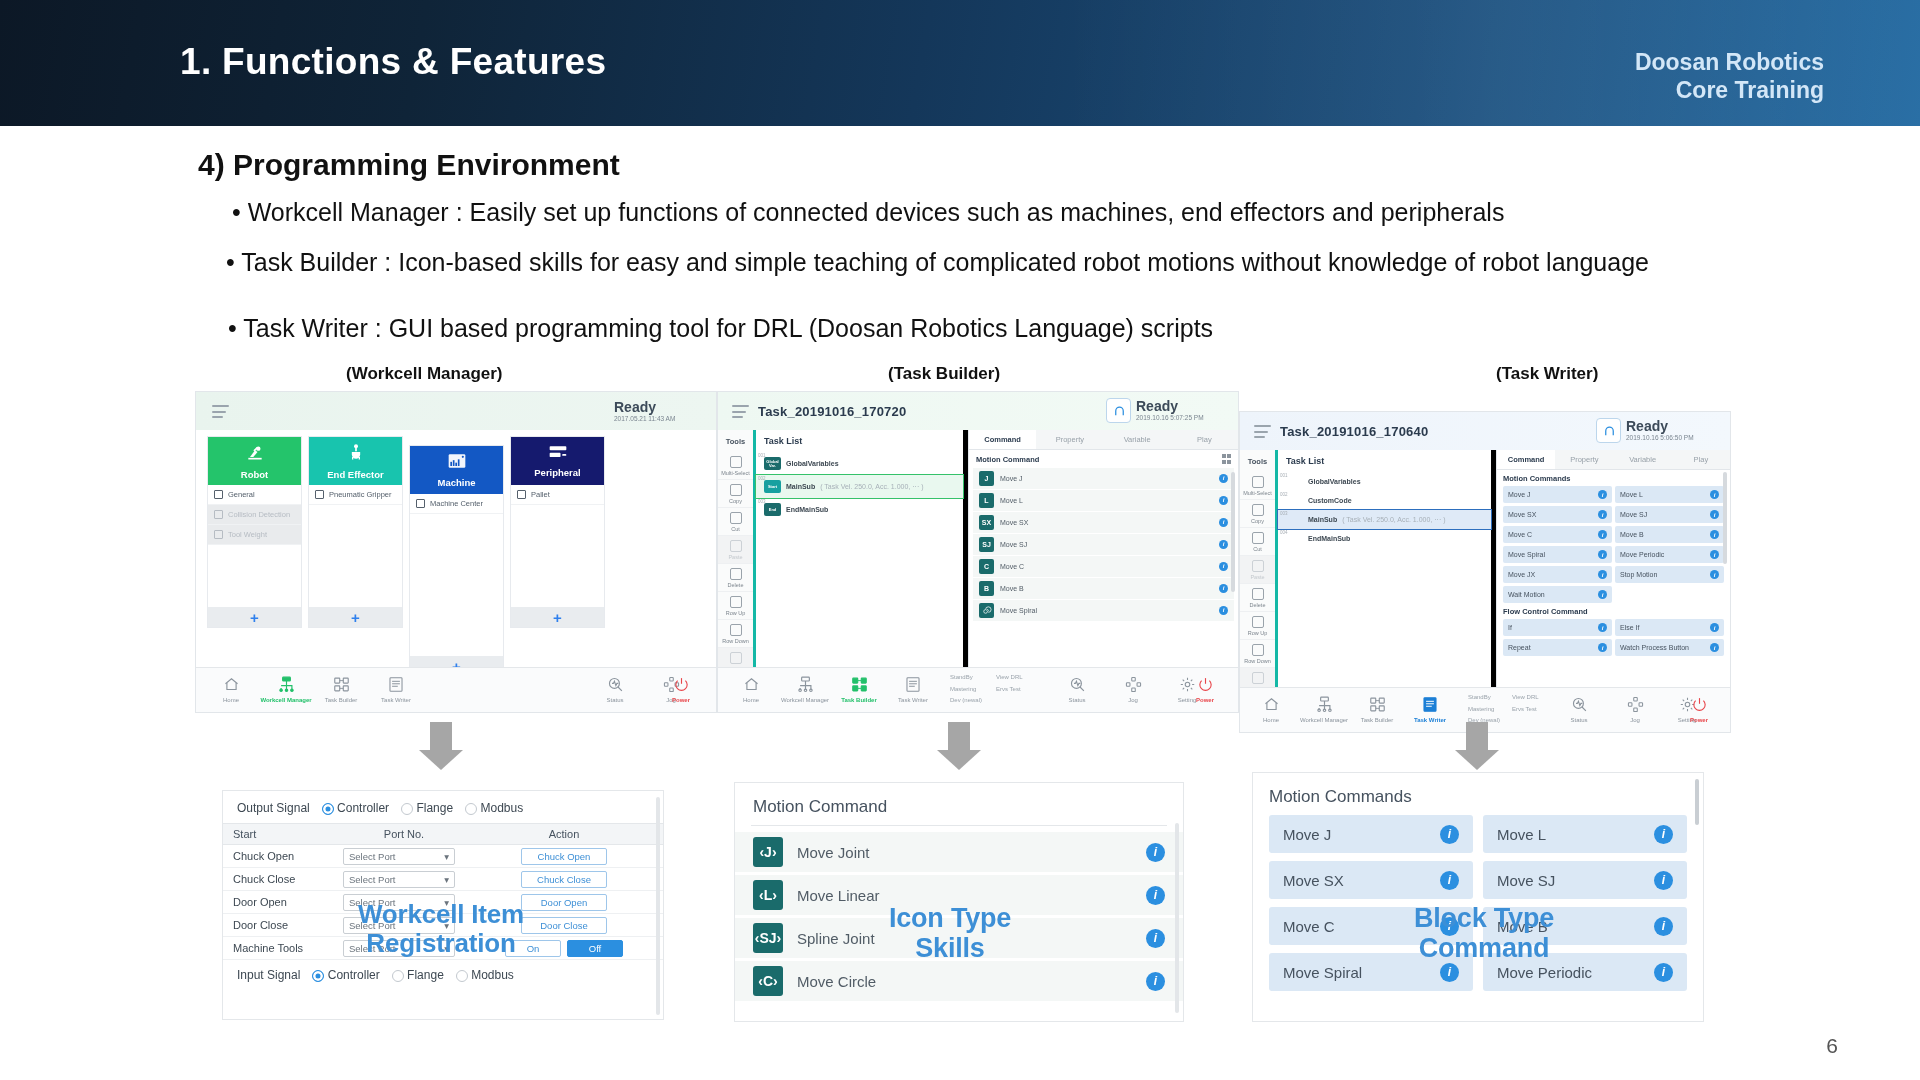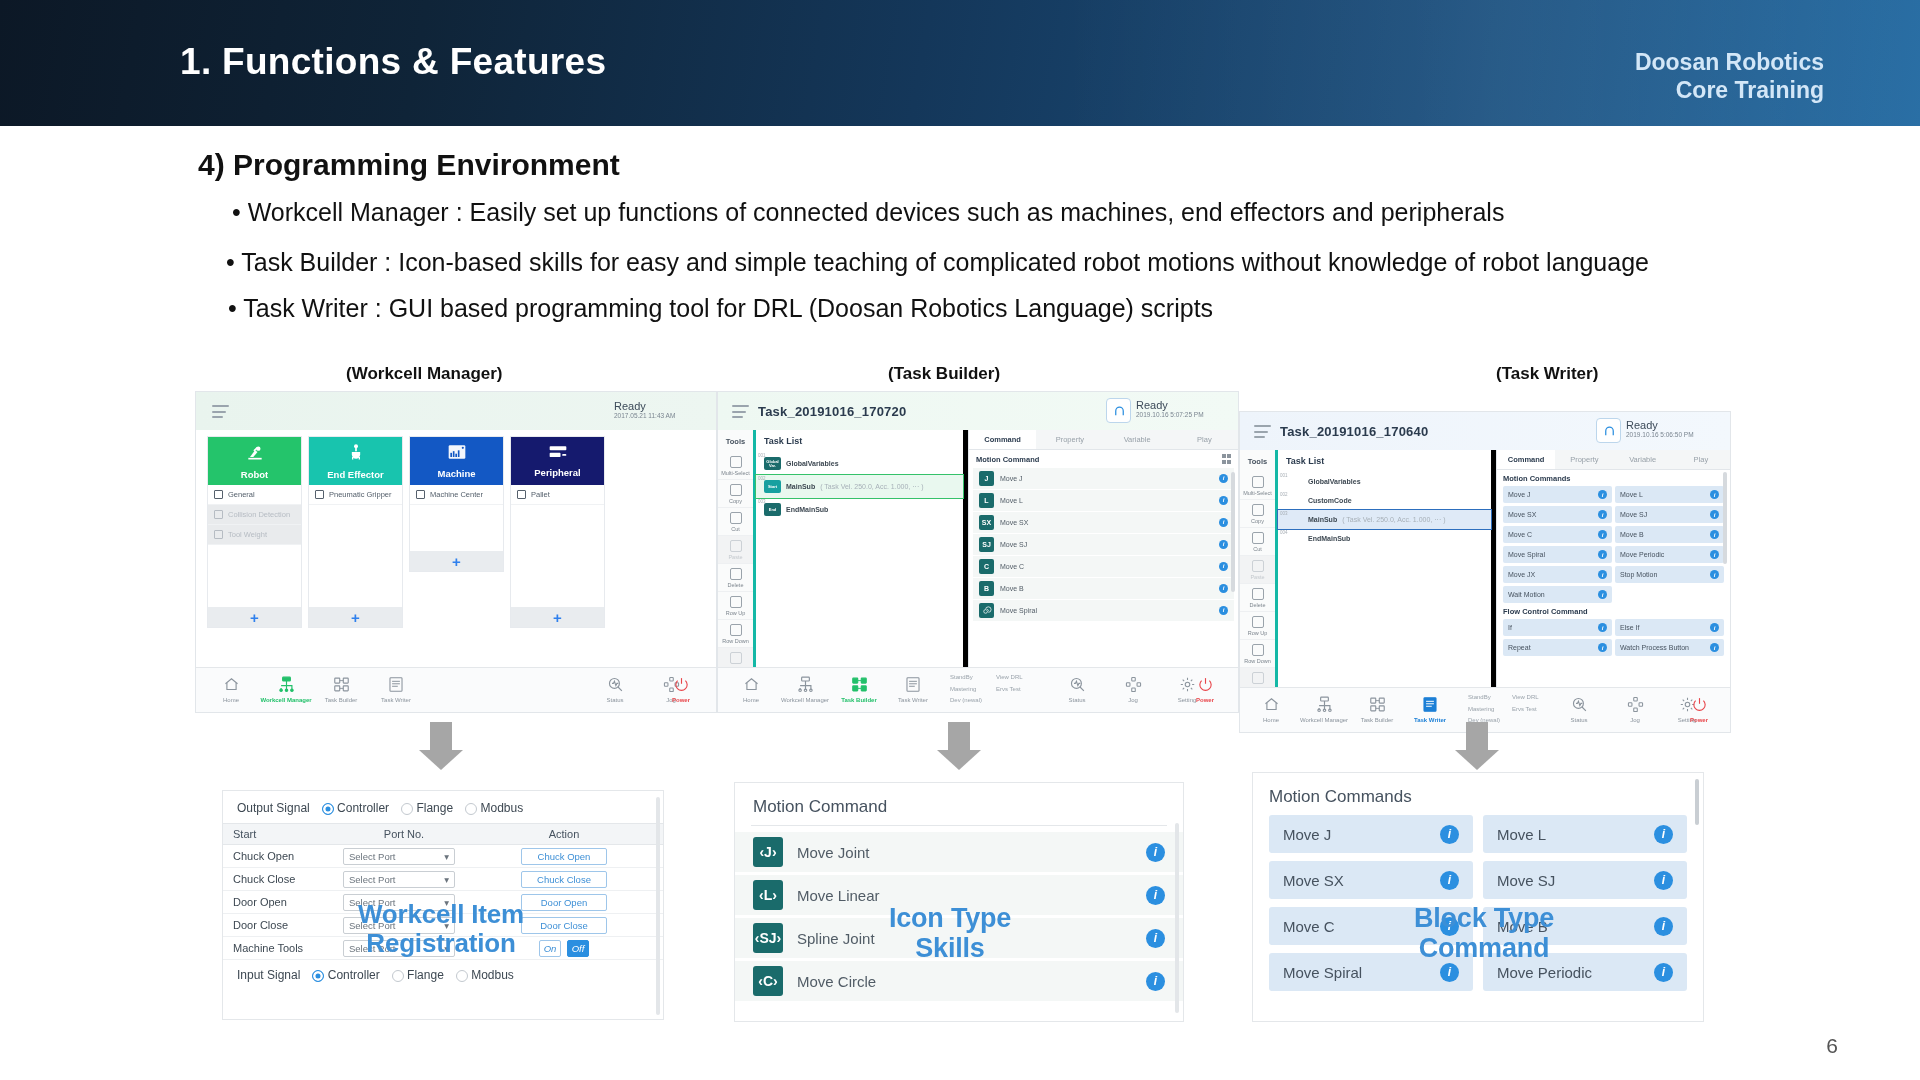--- a/index.html
+++ b/index.html
@@ -23,35 +23,35 @@
   .hdr-right{
     position:absolute; right:96px; top:48px; text-align:right;
     color:#d2e6f7; font-size:23px; font-weight:bold; line-height:1.22;
   }
 
   
   .sec-title{ position:absolute; left:198px; top:148px; font-size:30px; font-weight:bold; color:#111; }
   .bullet{ position:absolute; font-size:25px; color:#111; white-space:nowrap; }
   .b1{ left:232px; top:198px; }
   .b2{ left:226px; top:248px; }
-  .b3{ left:228px; top:294px; }
+  .b3{ left:228px; top:314px; }
 
   
   .cap{ position:absolute; font-size:17px; font-weight:bold; color:#111; }
 
   
   .panel{ position:absolute; background:#fff; box-shadow:0 0 0 1px #e2e6ea; overflow:hidden; }
   .panel-top{ position:absolute; left:0; top:0; right:0; height:38px; }
   .hamb{ position:absolute; width:17px; height:13px; }
   .hamb i{ display:block; height:2px; background:#9aa4ad; margin-bottom:3.5px; border-radius:1px;}
   .hamb i:nth-child(2){ width:14px }
   .hamb i:nth-child(3){ width:11px }
   .ptitle{ position:absolute; font-size:13px; font-weight:bold; color:#2b3b4e; letter-spacing:.2px; white-space:nowrap;}
   .ready{ position:absolute; text-align:left; }
-  .ready .r1{ font-size:11px; font-weight:normal; color:#3c4a59; line-height:1.1;}
+  .ready .r1{ font-size:14px; font-weight:bold; color:#3c4a59; line-height:1.1;}
   .ready .r2{ font-size:6.5px; color:#7a8590; line-height:1.2; white-space:nowrap;}
   .readybox{ position:absolute; width:25px; height:25px; border:1px solid #bcd6ec; border-radius:4px; background:#fff; }
   .readybox svg{ position:absolute; left:5px; top:5px; }
 
   
   .wc-card{ position:absolute; width:95px; background:#fff; border:1px solid #e7eaee; }
   .wc-head{ height:48px; display:flex; flex-direction:column; align-items:center; justify-content:center; gap:3px;}
   .wc-head .lbl{ color:#fff; font-size:9.5px; font-weight:bold; }
   .wc-row{ height:20px; display:flex; align-items:center; gap:5px; padding:0 6px; font-size:7.5px; color:#55606c; border-bottom:1px solid #f0f2f4;}
   .wc-row.dim{ background:#e9ebed; color:#b6bcc3; }
@@ -120,21 +120,21 @@
   .sig-row{ display:flex; align-items:center; gap:12px; font-size:12px; color:#3d4852; }
   .radio{ width:12px; height:12px; border-radius:50%; border:1.5px solid #c3c9cf; display:inline-block; position:relative; vertical-align:middle;}
   .radio.on{ border-color:#2b8fe0; background:#2b8fe0; box-shadow:inset 0 0 0 2.5px #fff;}
   .tbl-head{ display:flex; background:#f3f5f7; height:22px; align-items:center; font-size:11px; color:#46525f; border-top:1px solid #e4e7ea; border-bottom:1px solid #e4e7ea;}
   .tbl-row{ display:flex; height:23px; align-items:center; font-size:11px; color:#3d4852; border-bottom:1px solid #eef0f2;}
   .c-name{ width:120px; padding-left:10px;}
   .c-port{ width:122px; }
   .c-act{ flex:1; display:flex; justify-content:center; gap:6px;}
   .sel{ width:112px; height:17px; border:1px solid #c9ced3; background:#fff; border-radius:2px; font-size:9.5px; color:#6b747d; display:flex; align-items:center; padding:0 5px; justify-content:space-between;}
   .cbtn{ width:86px; height:17px; border:1px solid #9ec6ea; border-radius:2px; color:#3d8fd6; font-size:9.5px; display:flex; align-items:center; justify-content:center; background:#fff;}
-  .cbtn.sm{ width:22px;font-style:italic;}
+  .cbtn.sm{ width:56px;}
   .cbtn.fill{ background:#2b8fe0; border-color:#2b8fe0; color:#fff;}
 
   
   .d-h{ font-size:17px; color:#46525f; padding:14px 0 8px 18px;}
   .d2row{ height:40px; display:flex; align-items:center; gap:14px; padding:0 18px; background:#f4f7f6; margin-bottom:3px;}
   .d2box{ width:30px; height:30px; background:#1a6b6b; color:#fff; border-radius:3px; display:flex; align-items:center; justify-content:center; font-size:14px; font-weight:bold; position:relative;}
   .d2name{ flex:1; font-size:15px; color:#515c66;}
   .d-info{ width:19px; height:19px; border-radius:50%; background:#2b8fe0; color:#fff; font-size:12px; font-weight:bold; font-style:italic; display:flex; align-items:center; justify-content:center;}
   .d3grid{ display:flex; flex-wrap:wrap; gap:8px 10px; padding:0 16px;}
   .d3cell{ width:calc(50% - 5px); height:38px; background:#dbe8f5; border-radius:3px; display:flex; align-items:center; justify-content:space-between; padding:0 14px; font-size:15px; color:#46525f;}
@@ -207,21 +207,21 @@
               <path d="M8 18v3M16 18v3" stroke="#fff" stroke-width="1.6"></path>
             </svg></span>
           <span class="lbl">End Effector</span>
         </div>
         <div class="wc-row">
           <span style="width:9px;height:9px;border:1px solid currentColor;border-radius:1px;display:inline-block"></span>
           <span>Pneumatic Gripper</span>
         </div>
         <div class="wc-plus">+</div>
       </div>
-      <div class="wc-card" style="left: 213px; top: 44px; height: 136px;">
+      <div class="wc-card" style="left: 213px; top: 53px; height: 232px;">
         <div class="wc-head" style="background:#1358c4">
           <span><svg width="20" height="18" viewBox="0 0 24 20" fill="#fff">
               <rect x="2" y="2" width="20" height="16" rx="1.5" opacity=".95"></rect>
               <rect x="4" y="11" width="2" height="5" fill="#1358c4"></rect>
               <rect x="7" y="9" width="2" height="7" fill="#1358c4"></rect>
               <rect x="10" y="12" width="2" height="4" fill="#1358c4"></rect>
               <rect x="13" y="8" width="2" height="8" fill="#1358c4"></rect>
               <circle cx="19" cy="5" r="1.3" fill="#1358c4"></circle>
             </svg></span>
           <span class="lbl">Machine</span>

